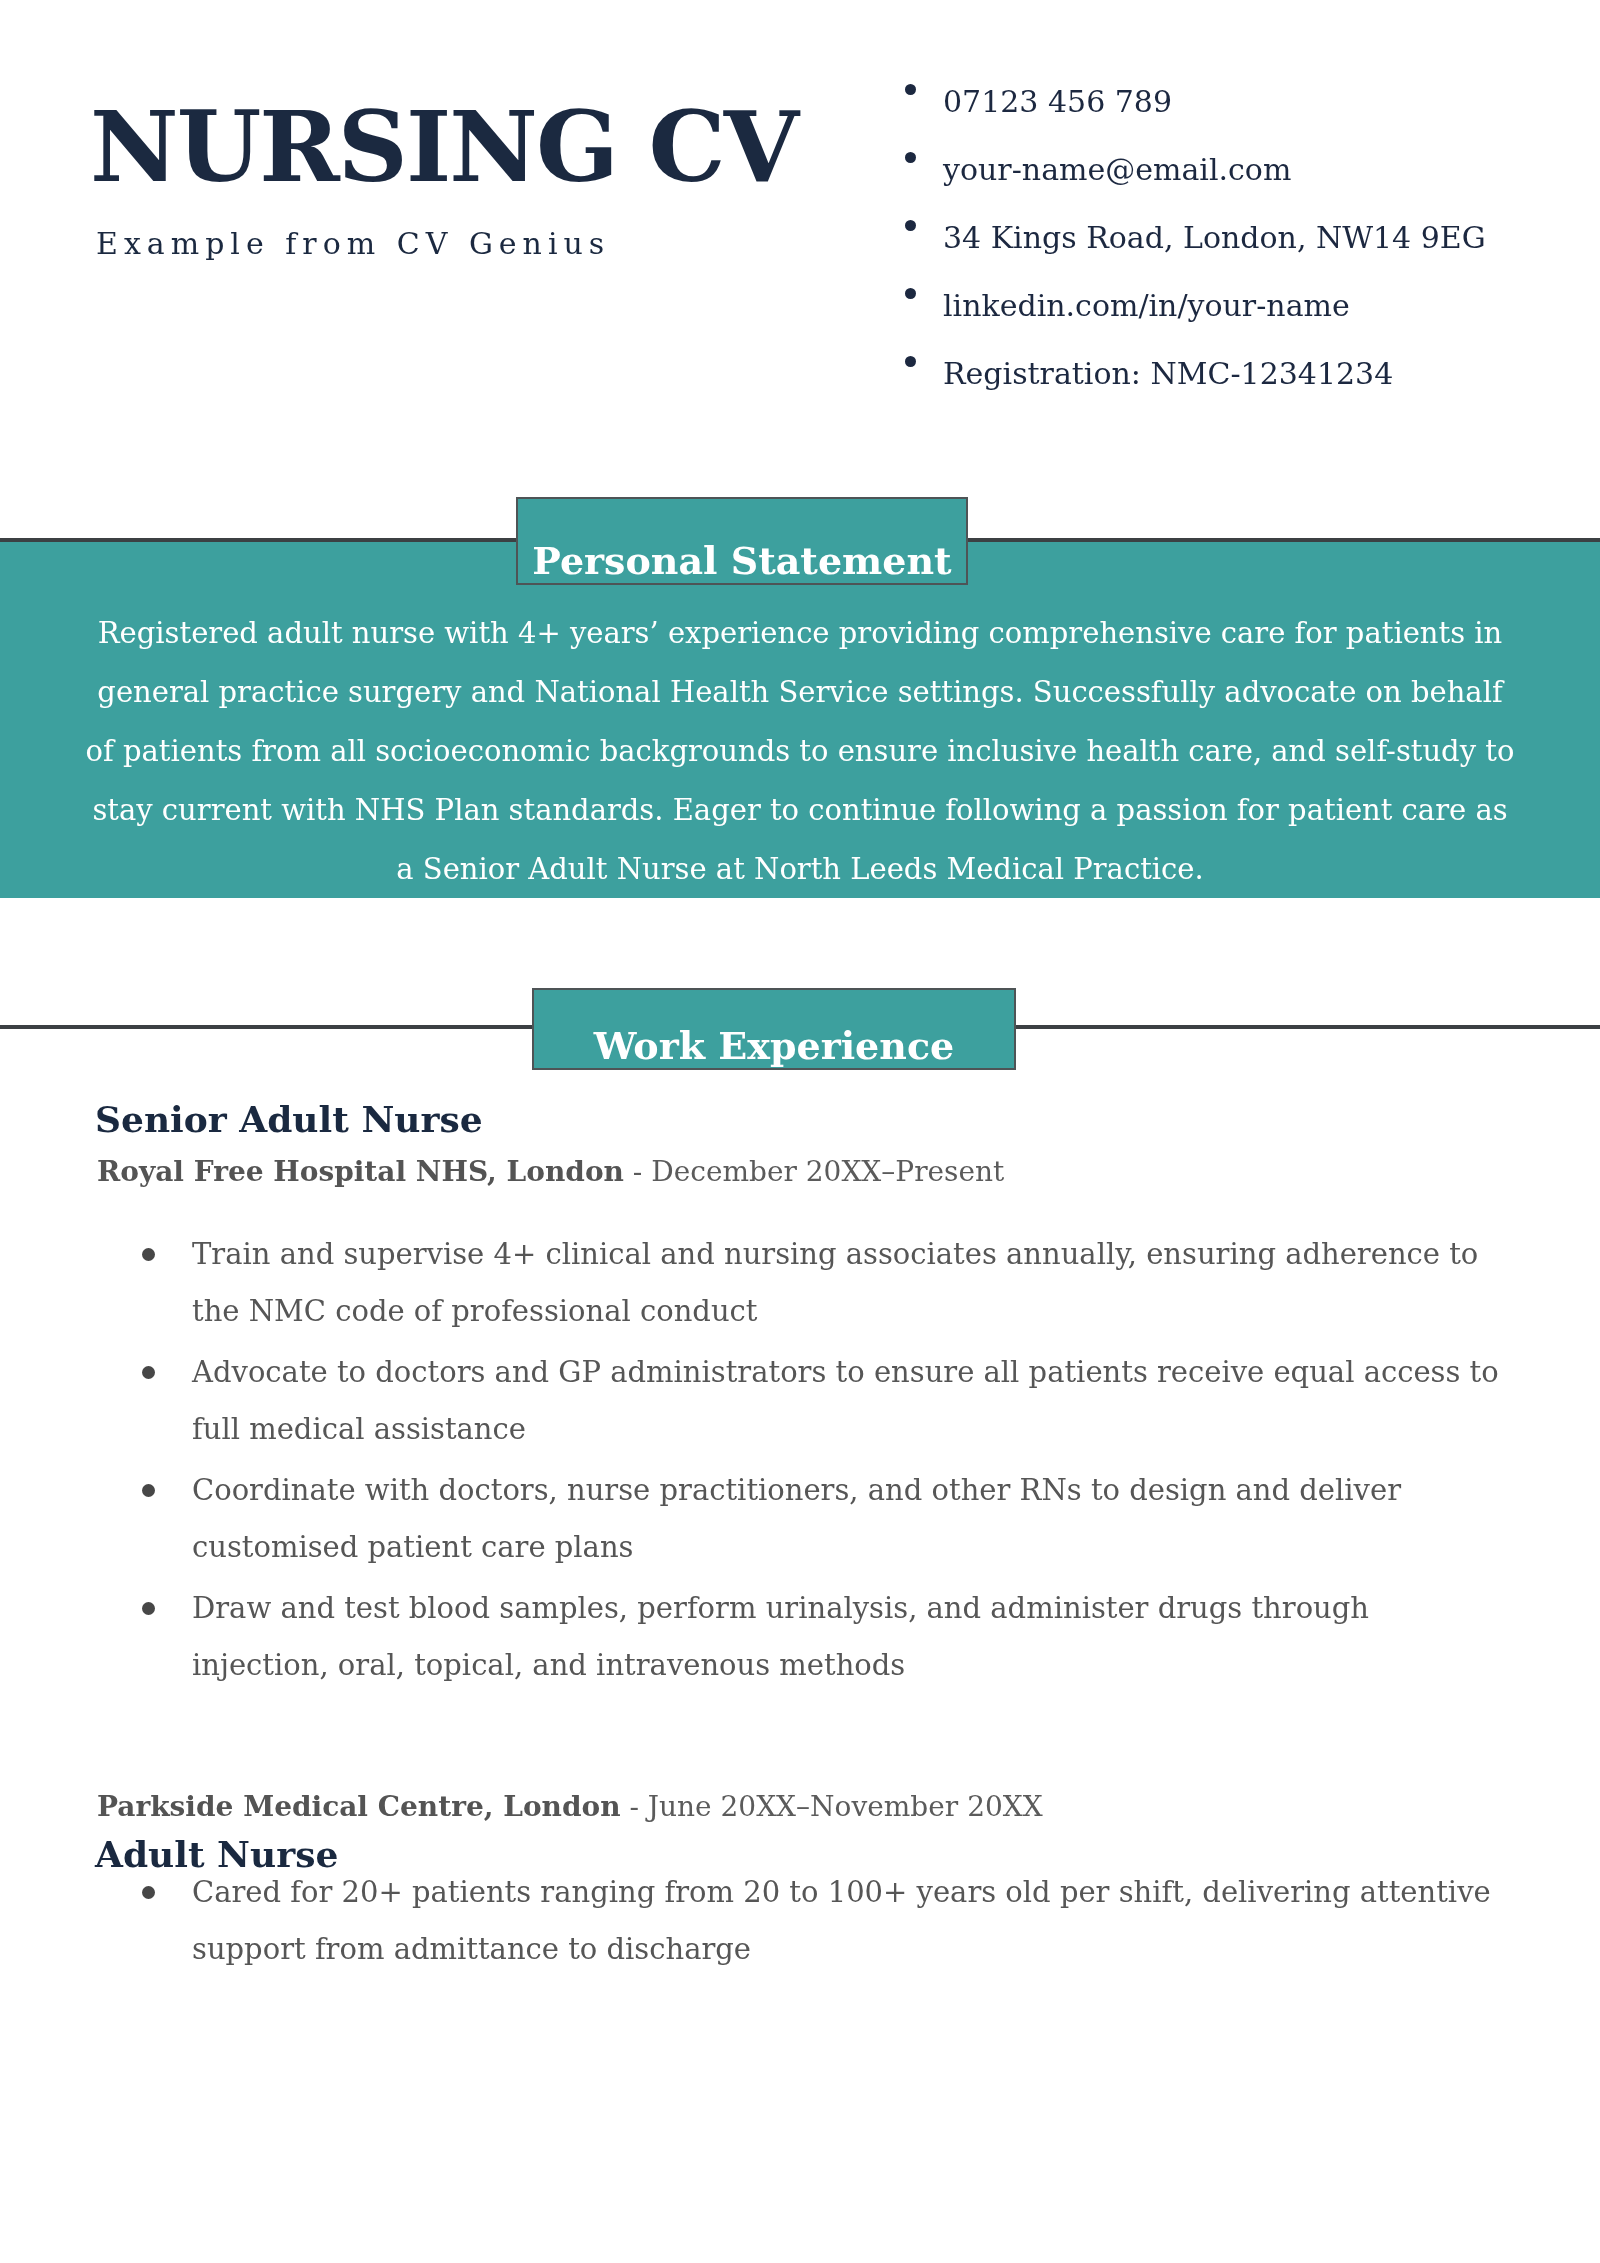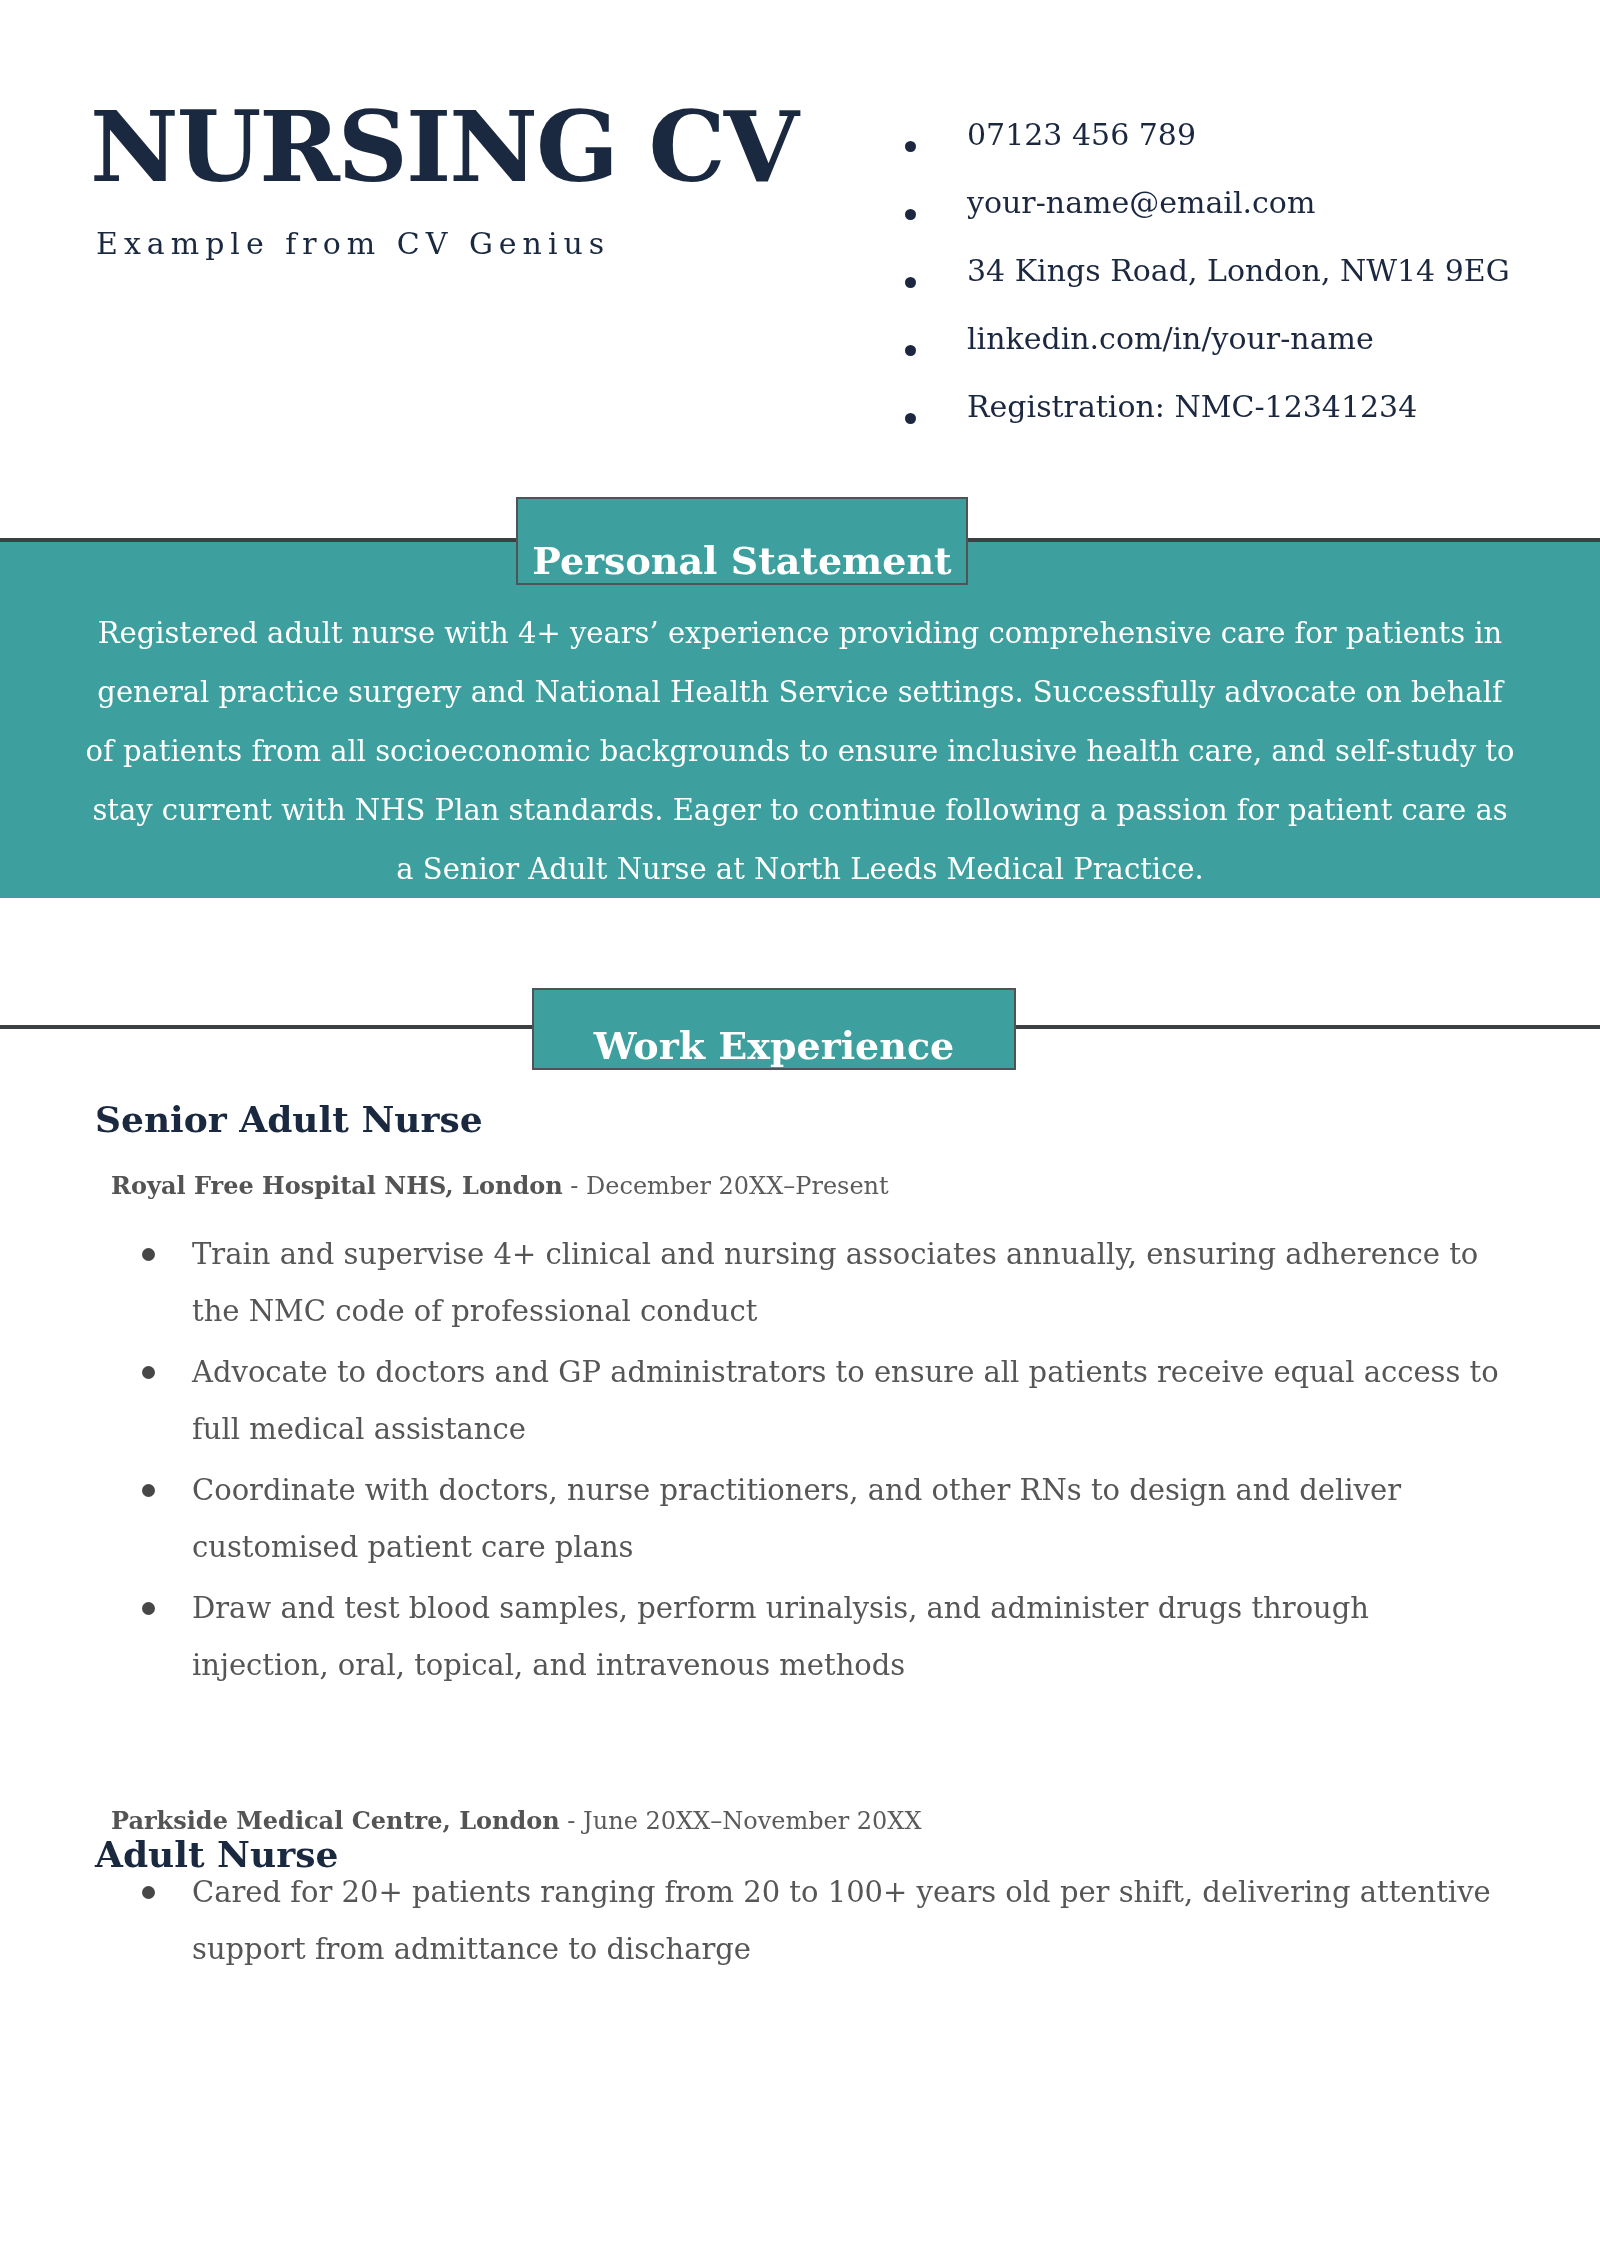--- a/index.html
+++ b/index.html
@@ -34,26 +34,25 @@
     white-space:nowrap;
   }
   .contact{
     position:absolute;
     left:905px; top:84px;
     margin:0; padding:0;
     list-style:none;
   }
   .contact li{
     display:flex;
-    align-items:flex-end;
+    align-items:flex-start;
     height:68px;
     font-size:30px;
     color:#1C2840;
     white-space:nowrap;
-    gap:24px;
   }
   .contact .dot{
     flex:0 0 auto;
     width:11px; height:11px;
     border-radius:50%;
     background:#1C2840;
     margin-right:27px;
   }
 
   
@@ -108,22 +107,22 @@
     margin:0;
     font-size:36px;
     line-height:44px;
     font-weight:bold;
     color:#1A2940;
     white-space:nowrap;
   }
   .job-meta{
     position:absolute;
     left:95px;
-    margin:16px;
-    font-size:24px;
+    margin:2px;
+    font-size:28px;
     line-height:40px;
     color:#5B5B5B;
     white-space:nowrap;
     text-align:center;
   }
   .job-meta .employer{ font-weight:bold; color:#545454; }
 
   .bullets{
     position:absolute;
     left:142px;

